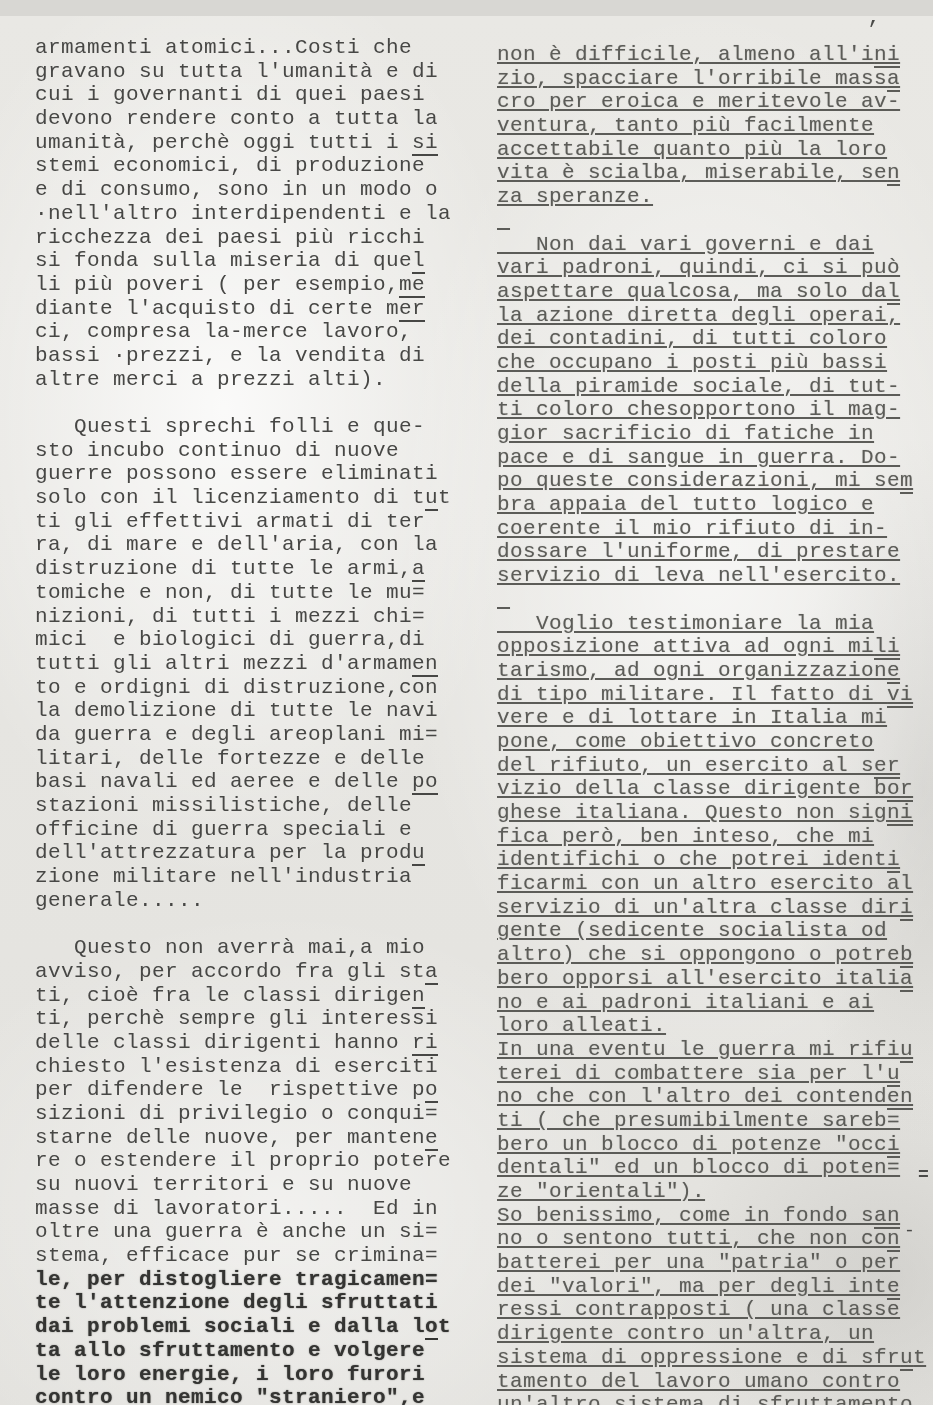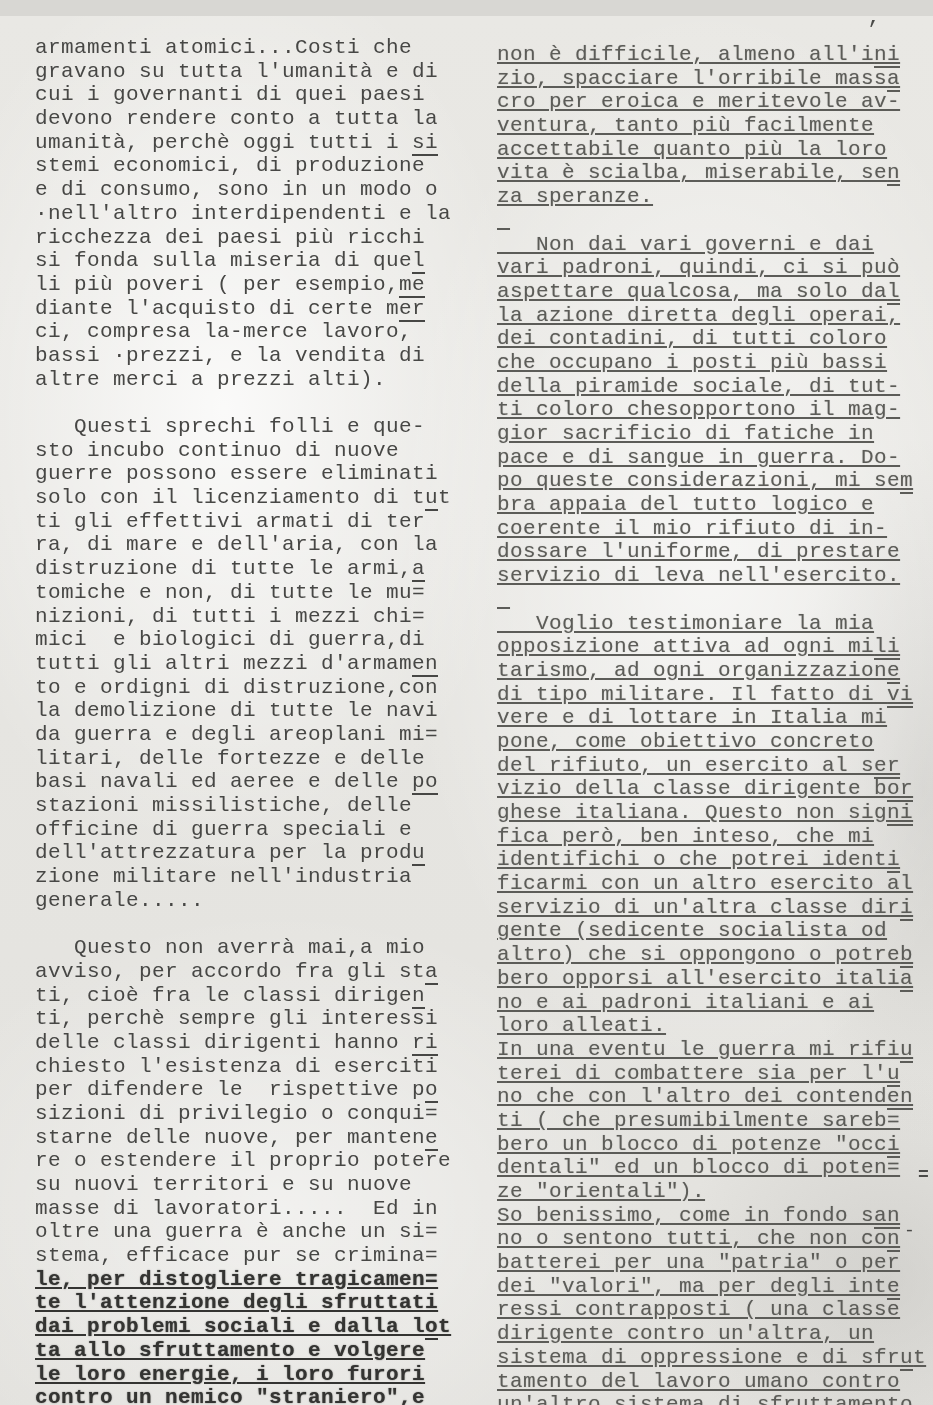--- a/index.html
+++ b/index.html
@@ -24,21 +24,20 @@
     line-height:23.7px;
     letter-spacing:.4px;
   }
   .col .line{height:23.7px;}
   .col-left{left:35px;top:20px;color:#474745;}
   .col-right{left:497px;top:27px;color:#5c5c58;text-shadow:0 0 1px rgba(105,105,100,.4);text-decoration:underline;}
   
   .col-left .line:nth-child(n+53){
     font-weight:bold;color:#343432;
     text-shadow:0 0 1.3px rgba(48,48,45,.75);
-    text-decoration:underline;
   }
   
   .u{border-bottom:2px solid currentColor;}
   
   .mark{position:absolute;color:#4a4a48;font-size:18px;line-height:1;}
   .mark-tr{left:866px;top:4px;font-size:22px;}
   .mark-e1{left:918px;top:1150px;font-weight:bold;}
   .mark-e2{left:904px;top:1206px;}
 </style>
 </head>

